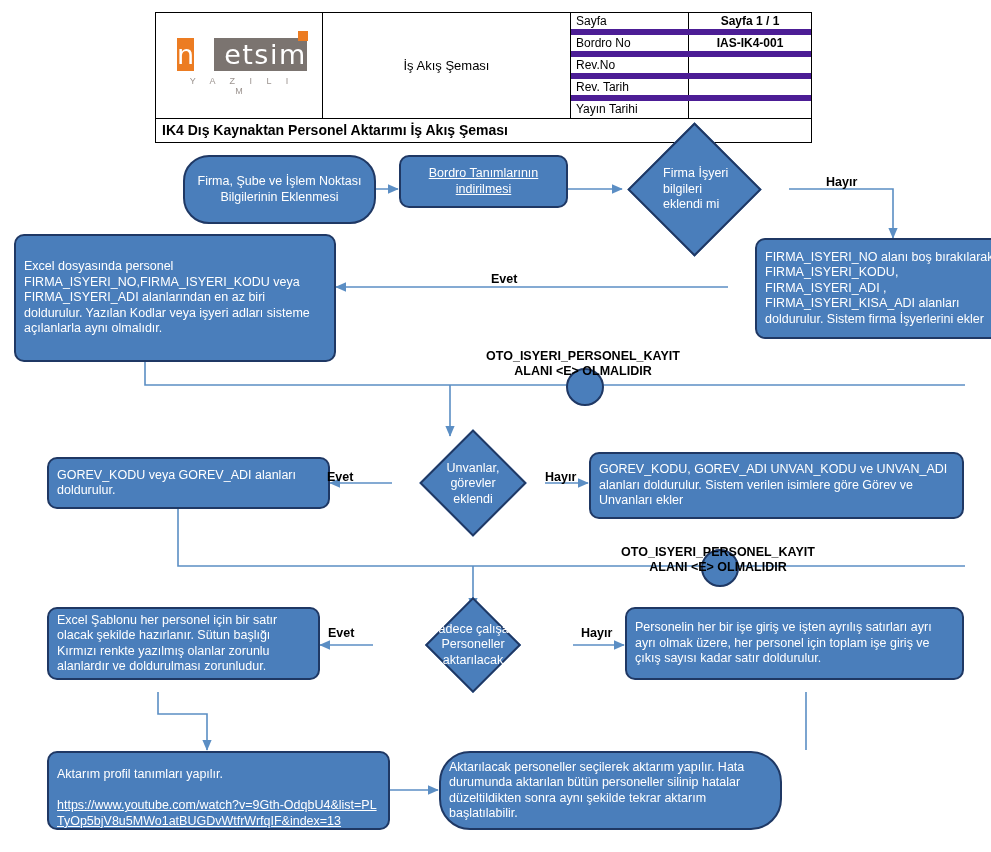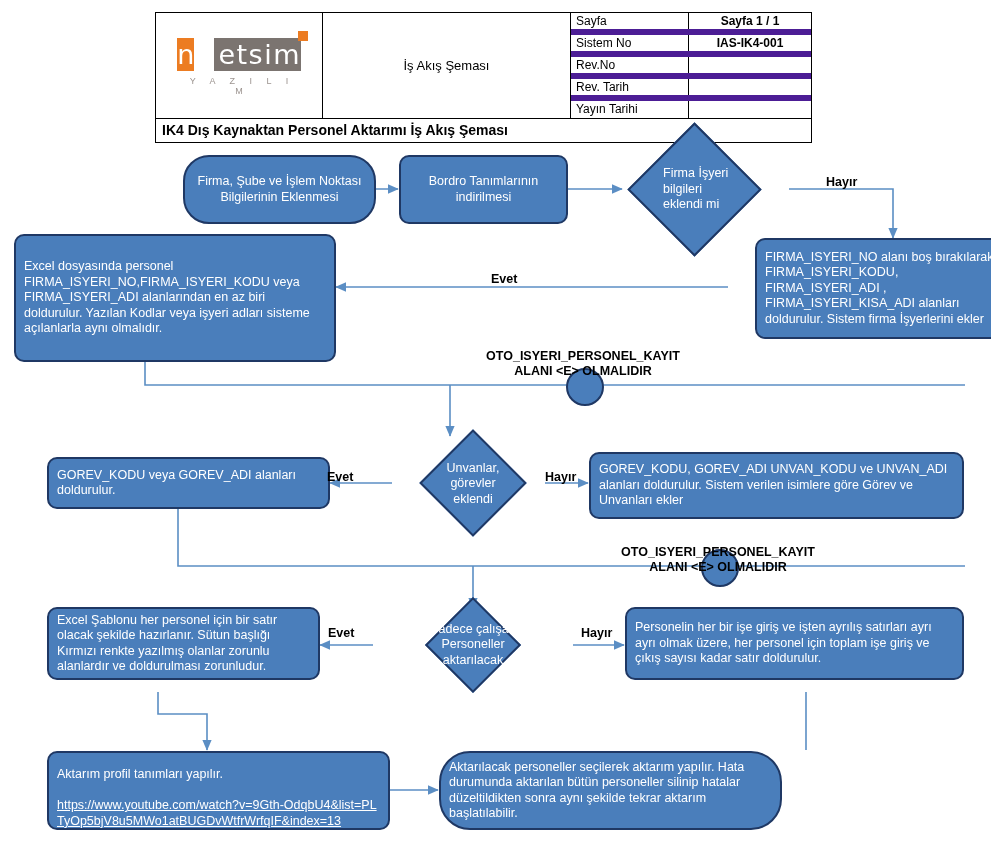--- a/index.html
+++ b/index.html
@@ -62,21 +62,21 @@
     letter-spacing: 0px;
   }
   .logo-rest {
     background: #7b7470;
     flex: 1;
     color: #fff;
     font-size: 27px;
     line-height: 33px;
     font-family: "DejaVu Sans", sans-serif;
     letter-spacing: 1.5px;
-    padding-left: 4px;
+    padding-left: 10px;
     box-sizing: border-box;
     margin-left: 20px;
   }
   .logo-sq {
     position: absolute;
     right: -7px;
     top: -7px;
     width: 10px;
     height: 10px;
     background: #ec7c22;
@@ -231,21 +231,21 @@
       </div>
 
       <div class="hdr-title-cell">İş Akış Şeması</div>
 
       <div class="hdr-meta">
         <div class="meta-row">
           <div class="meta-k">Sayfa</div>
           <div class="meta-v">Sayfa 1 / 1</div>
         </div>
         <div class="meta-row">
-          <div class="meta-k">Sistem No</div>
+          <div class="meta-k">Bordro No</div>
           <div class="meta-v">IAS-IK4-001</div>
         </div>
         <div class="meta-row">
           <div class="meta-k">Rev.No</div>
           <div class="meta-v"></div>
         </div>
         <div class="meta-row">
           <div class="meta-k">Rev. Tarih</div>
           <div class="meta-v"></div>
         </div>
@@ -299,21 +299,21 @@
       <path d="M806,714 L806,750"></path>
 
       <line x1="390" y1="790" x2="438" y2="790" marker-end="url(#ah)"></line>
     </g>
   </svg>
 
   <div class="node center" style="left:183px; top:155px; width:193px; height:69px;border-radius:26px;">
     <span class="txt">Firma, Şube ve İşlem Noktası Bilgilerinin Eklenmesi</span>
   </div>
 
-  <div class="node center" style="left:399px; top:155px; width:169px; height:69px;">
+  <div class="node center" style="left:399px; top:155px; width:169px; height:53px;text-decoration:underline;">
     <span class="txt">Bordro Tanımlarının indirilmesi</span>
   </div>
 
   <div class="diamond" style="left:647px; top:142px; width:95px; height:95px;"></div>
   <div class="diamond-label l" style="left:663px; top:152px; width:118px; height:75px;">
     <span>Firma İşyeri
 bilgileri
 eklendi  mi</span>
   </div>
 

